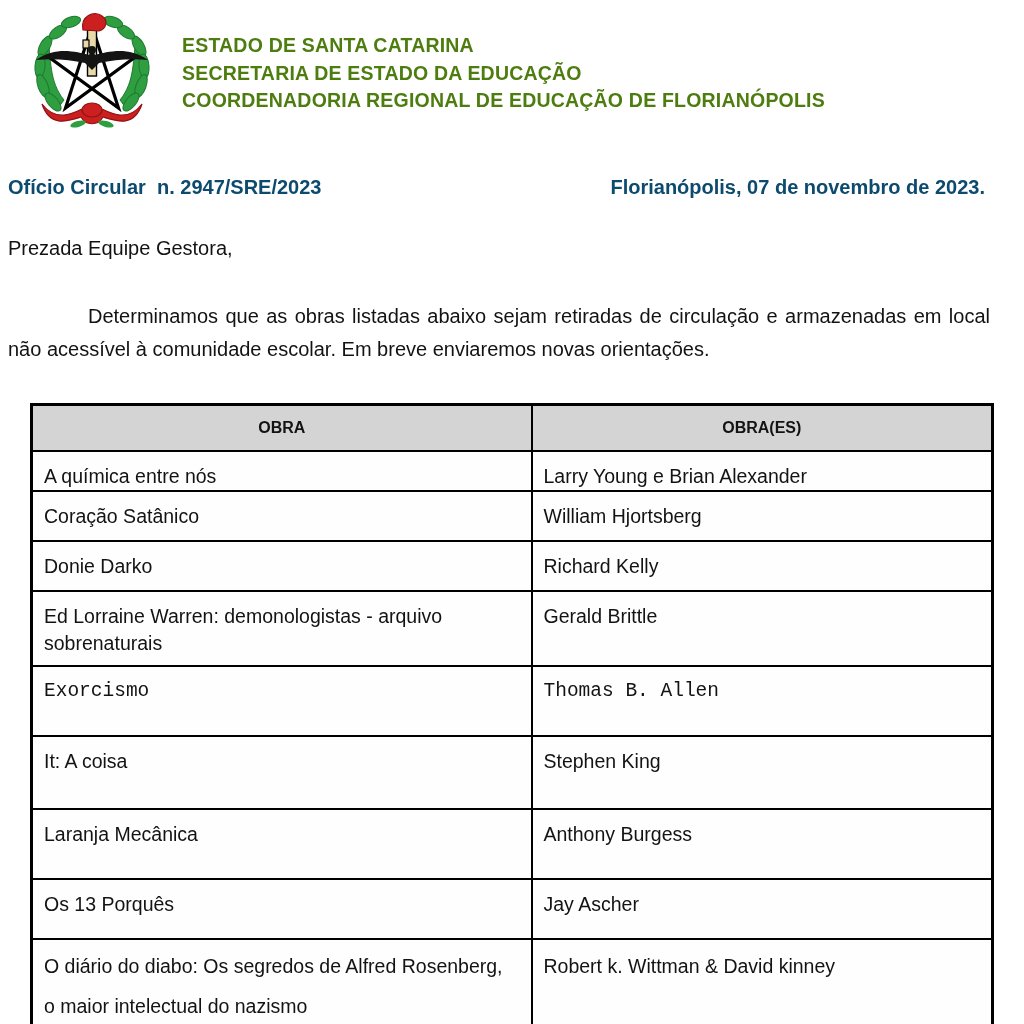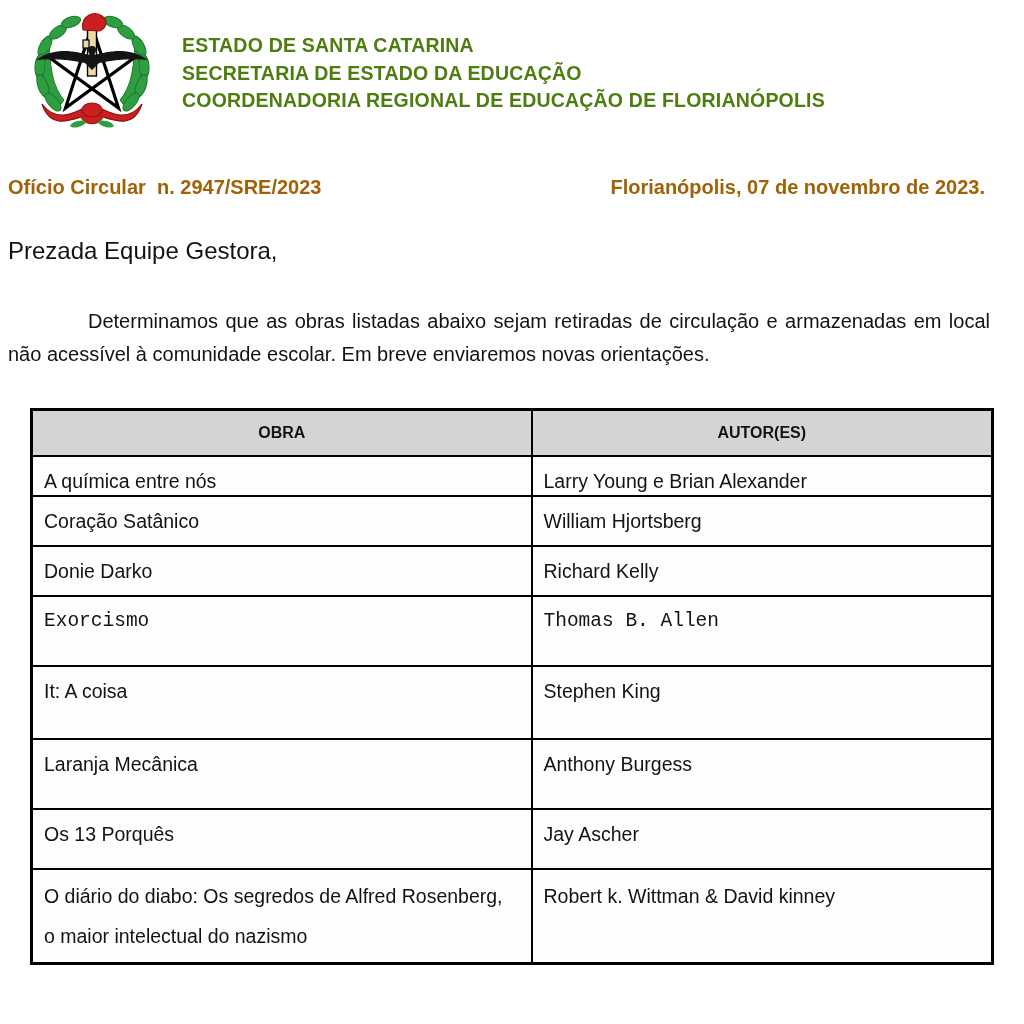--- a/index.html
+++ b/index.html
@@ -29,27 +29,27 @@
     color: #4d7c0f;
   }
 
   
   .meta-row {
     display: flex;
     justify-content: space-between;
     margin: 36px 39px 0 8px;
     font-weight: bold;
     font-size: 20px;
-    color: #a16207;
+    color: #0c4a6e;
   }
   .meta-row .oficio { white-space: pre; }
 
   .salutation {
     margin: 38px 0 0 8px;
-    font-size: 24px;
+    font-size: 20px;
   }
 
   .body-par {
     margin: 40px 34px 0 8px;
     font-size: 20px;
     line-height: 32.5px;
     text-align: justify;
     text-indent: 80px;
   }
 
@@ -145,36 +145,40 @@
   <p class="body-par">Determinamos que as obras listadas abaixo sejam retiradas de circulação e armazenadas em local não acessível à comunidade escolar. Em breve enviaremos novas orientações.</p>
 
   <table class="books">
     <colgroup>
         <col class="c1">
         <col class="c2">
       </colgroup>
     <thead>
       <tr>
         <th>OBRA</th>
-        <th>AUTOR(ES)</th>
+        <th>OBRA(ES)</th>
       </tr>
     </thead>
     <tbody id="table-body">
         <tr style="height: 35px;">
           <td>A química entre nós</td>
           <td>Larry Young e Brian Alexander</td>
         </tr>
         <tr style="height: 50px;">
           <td>Coração Satânico</td>
           <td>William Hjortsberg</td>
         </tr>
         <tr style="height: 50px;">
           <td>Donie Darko</td>
           <td>Richard Kelly</td>
         </tr>
+        <tr style="height: 75px;">
+          <td>Ed Lorraine Warren: demonologistas - arquivo sobrenaturais</td>
+          <td>Gerald Brittle</td>
+        </tr>
         <tr style="height: 70px; font-family: Liberation Mono, monospace;">
           <td>Exorcismo</td>
           <td>Thomas B. Allen</td>
         </tr>
         <tr style="height: 73px;">
           <td>It: A coisa</td>
           <td>Stephen King</td>
         </tr>
         <tr style="height: 70px;">
           <td>Laranja Mecânica</td>

